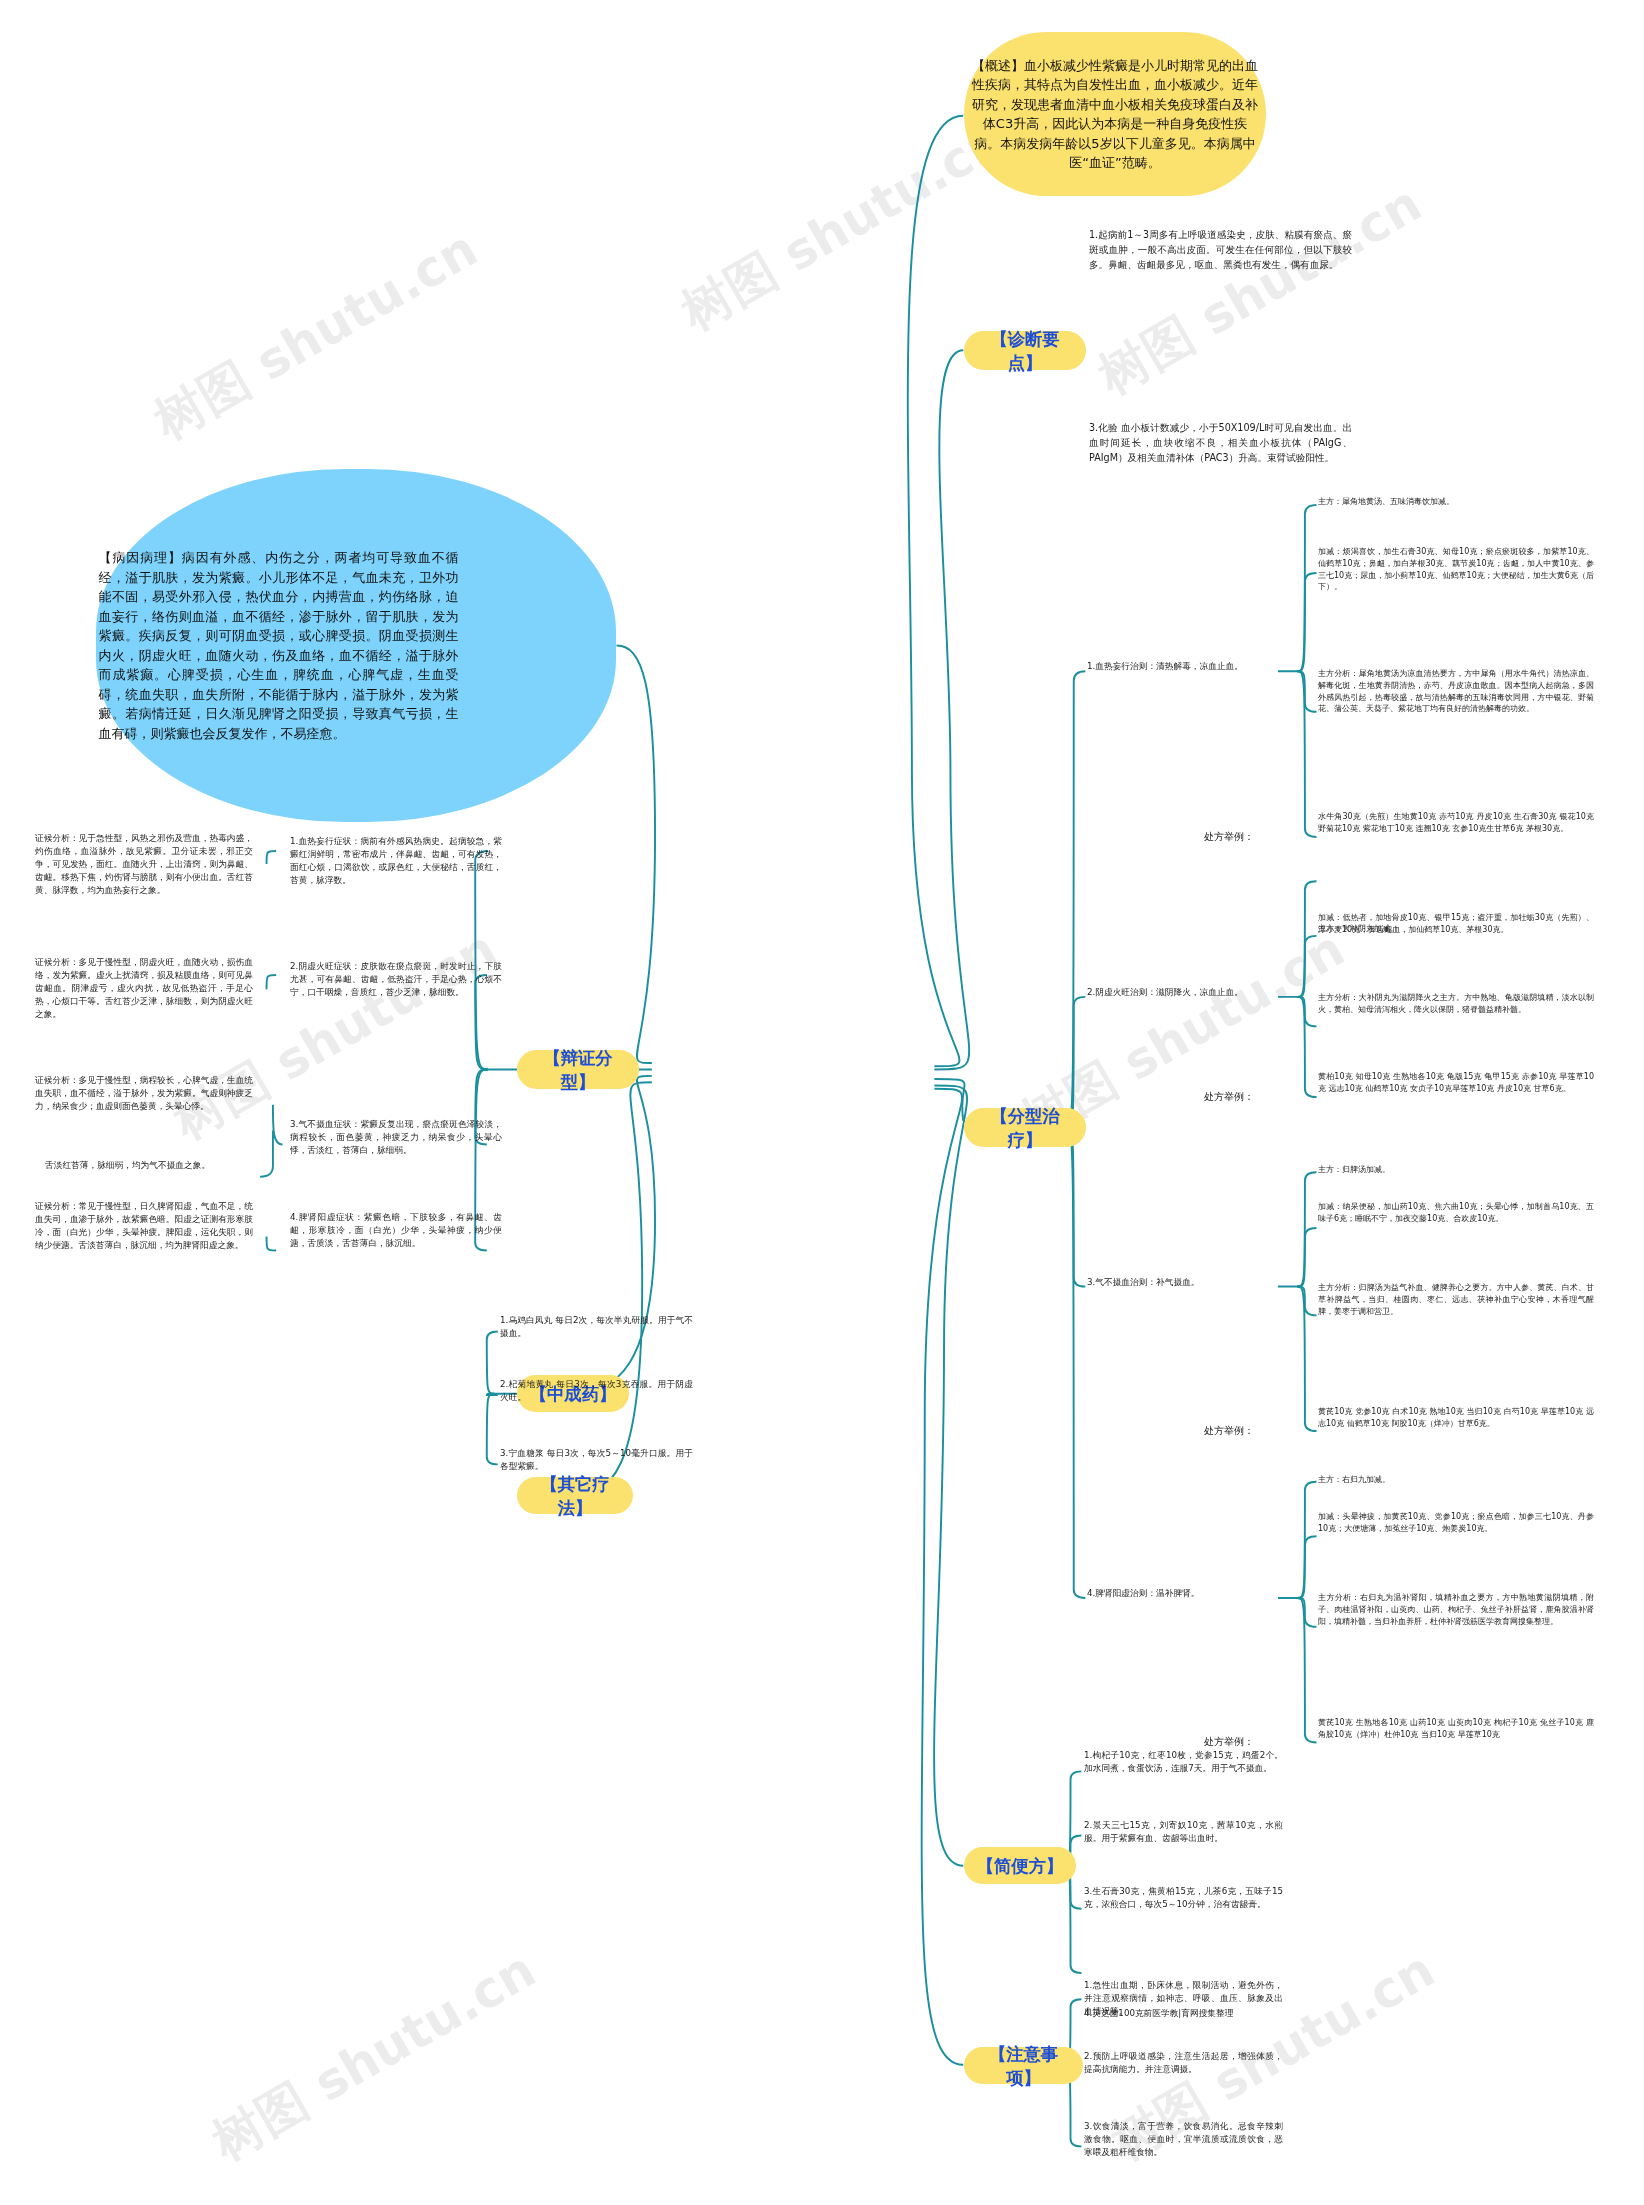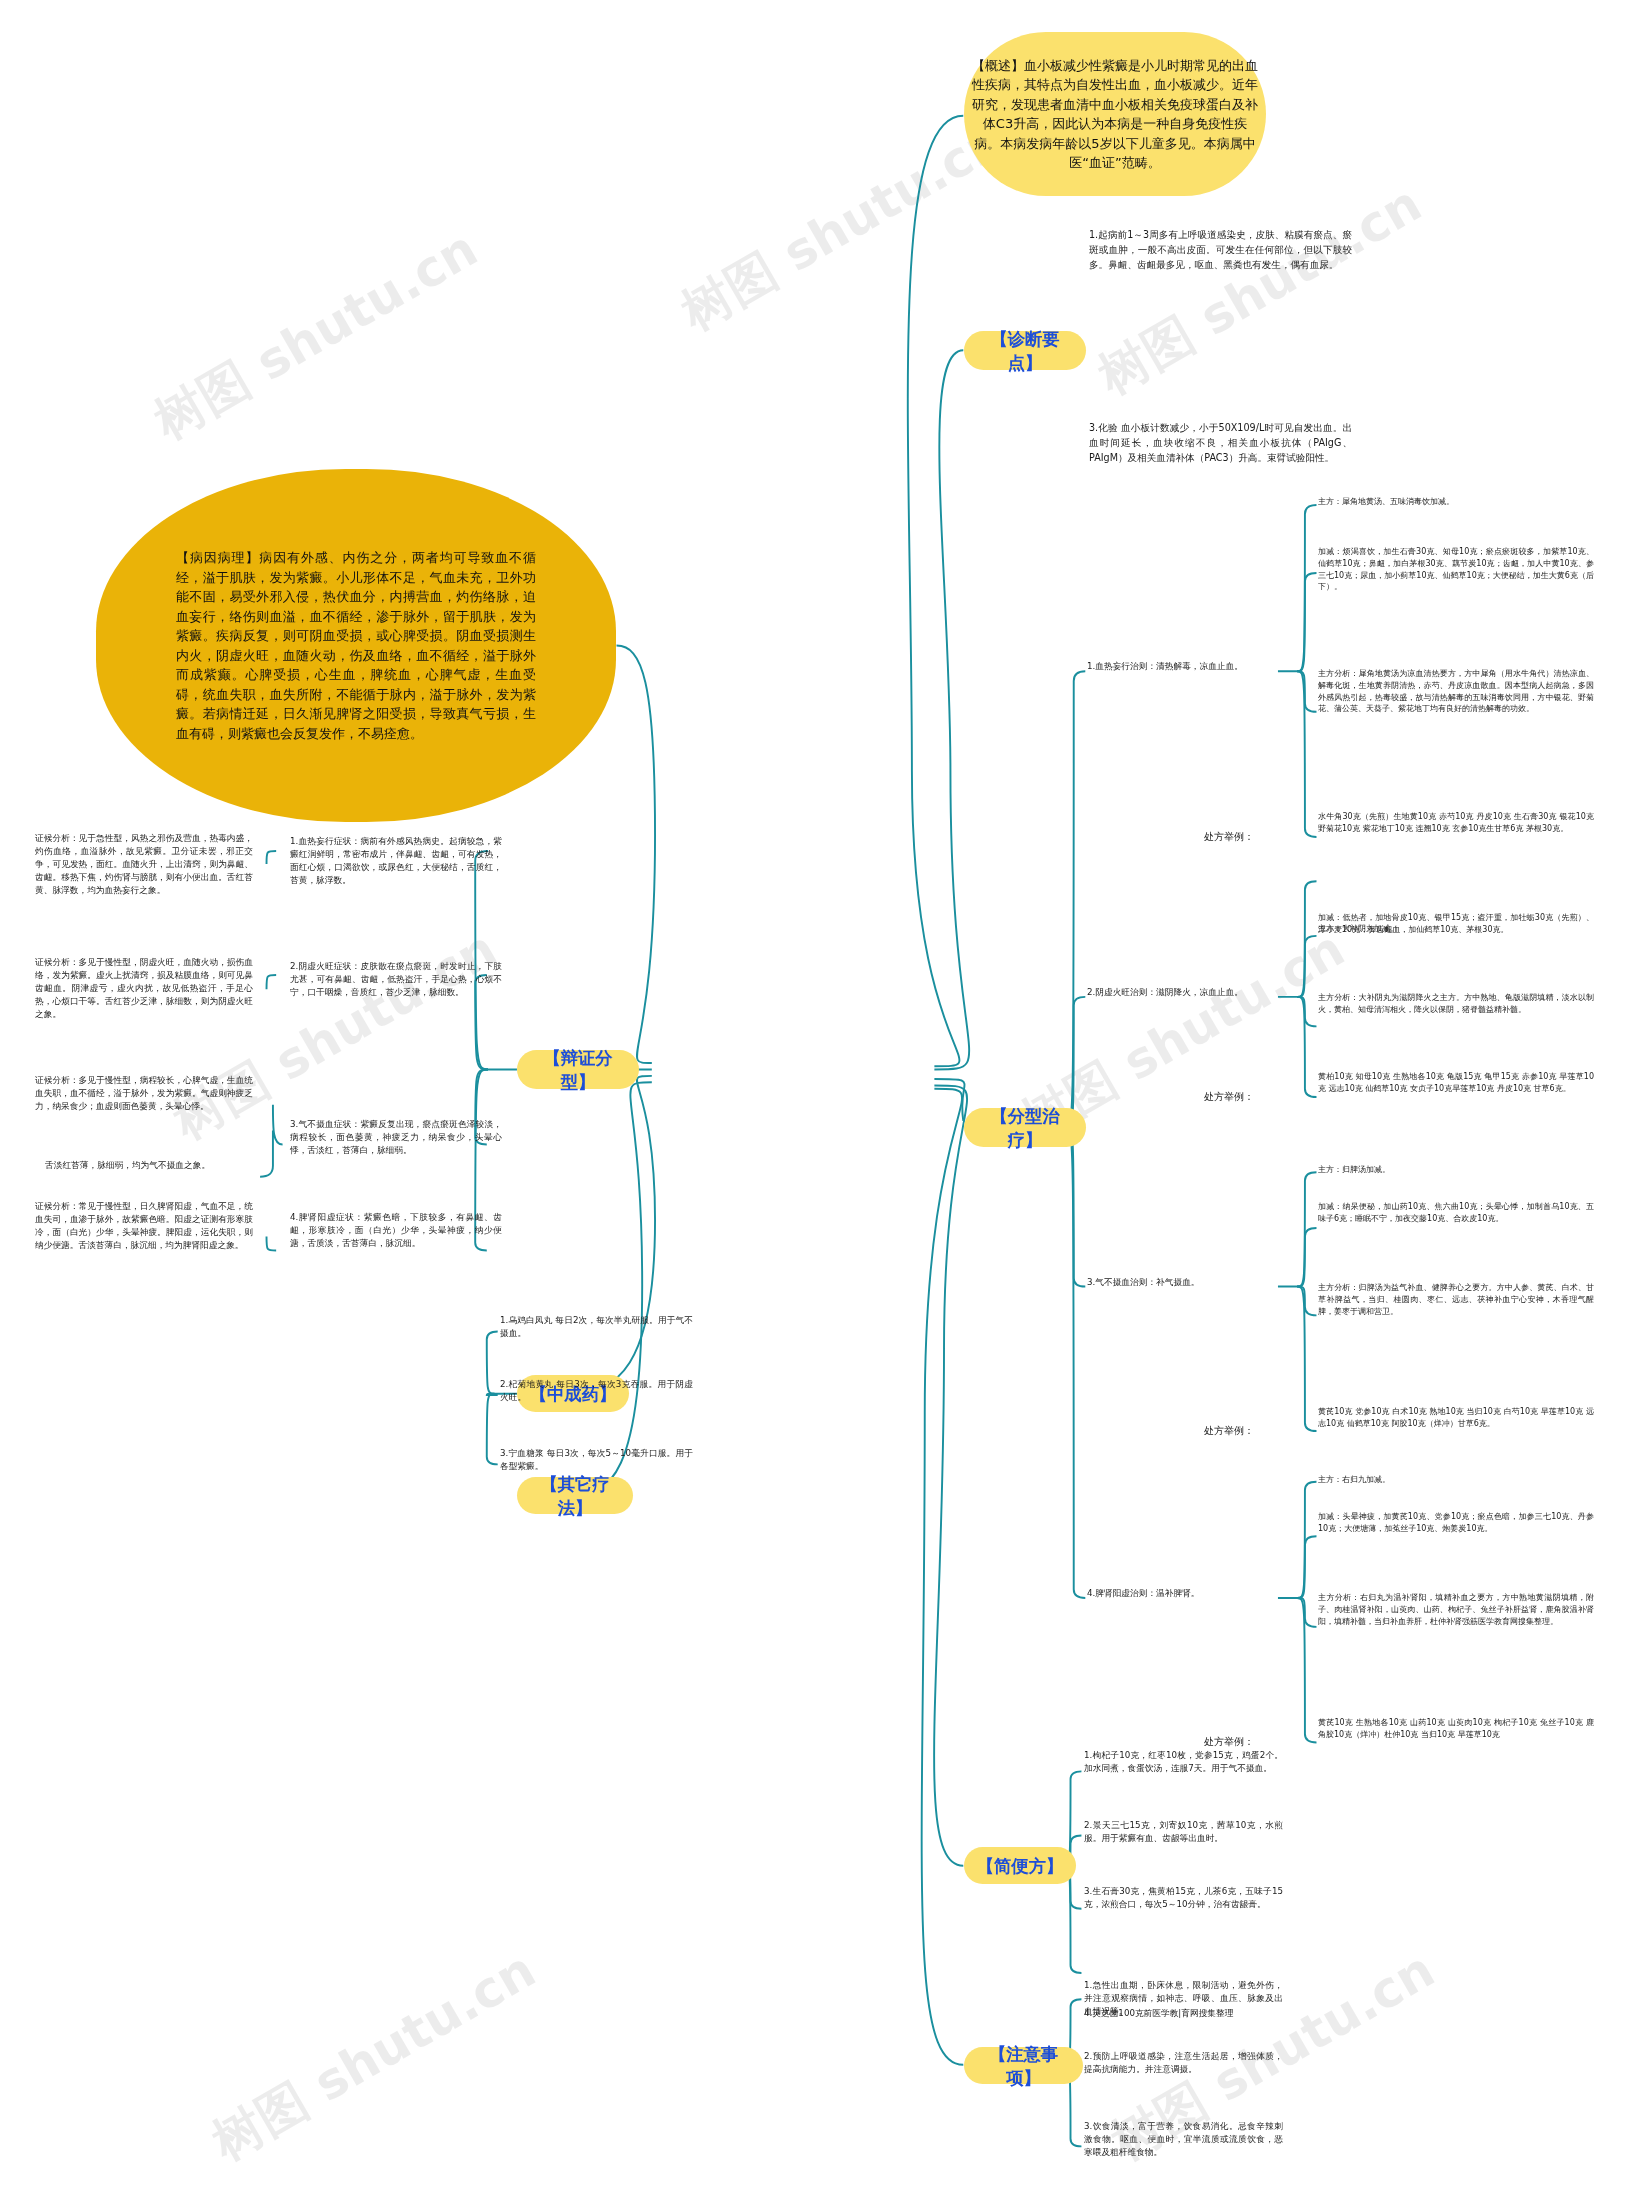--- a/index.html
+++ b/index.html
@@ -16,22 +16,22 @@
   .node{position:absolute;box-sizing:border-box;}
 
   .root{background:#1a8f9e;color:#fff;border-radius:45px;
         display:flex;align-items:center;justify-content:center;text-align:center;
         font-size:27px;line-height:1.25;padding:11.6px 16.7px;border:1.9px solid #127c8a;}
 
   .pill{background:#fbe16d;border-radius:26px;display:flex;align-items:center;
         justify-content:center;text-align:center;font-size:17.3px;font-weight:700;
         color:#1d4ed8;padding:6.4px 11.6px;}
 
-  .blob{background:#eab308;border-radius:48% 48% 48% 48%/46% 46% 46% 46%;
-        display:flex;align-items:center;justify-content:center;}
+  .blob{background:#7dd3fc;border-radius:48% 48% 48% 48%/46% 46% 46% 46%;
+        display:flex;align-items:center;justify-content:flex-start;}
   .blob .txt{font-size:13px;line-height:1.5;color:#111;text-align:justify;
              text-align-last:left;padding:0 2.6px;}
 
   .blob2{background:#fbe16d;border-radius:84px;display:flex;align-items:center;justify-content:center;}
   .blob2 .txt{font-size:13px;line-height:1.5;color:#111;text-align:center;padding:0 6.4px;}
 
   .leaf{font-size:9.6px;line-height:1.55;color:#1a1a1a;text-align:justify;text-align-last:left;}
   .leaf.sm{font-size:8.7px;line-height:1.5;}
   .leaf.xs{font-size:8px;line-height:1.48;}
   .label{font-size:10px;line-height:1.5;color:#1a1a1a;}

